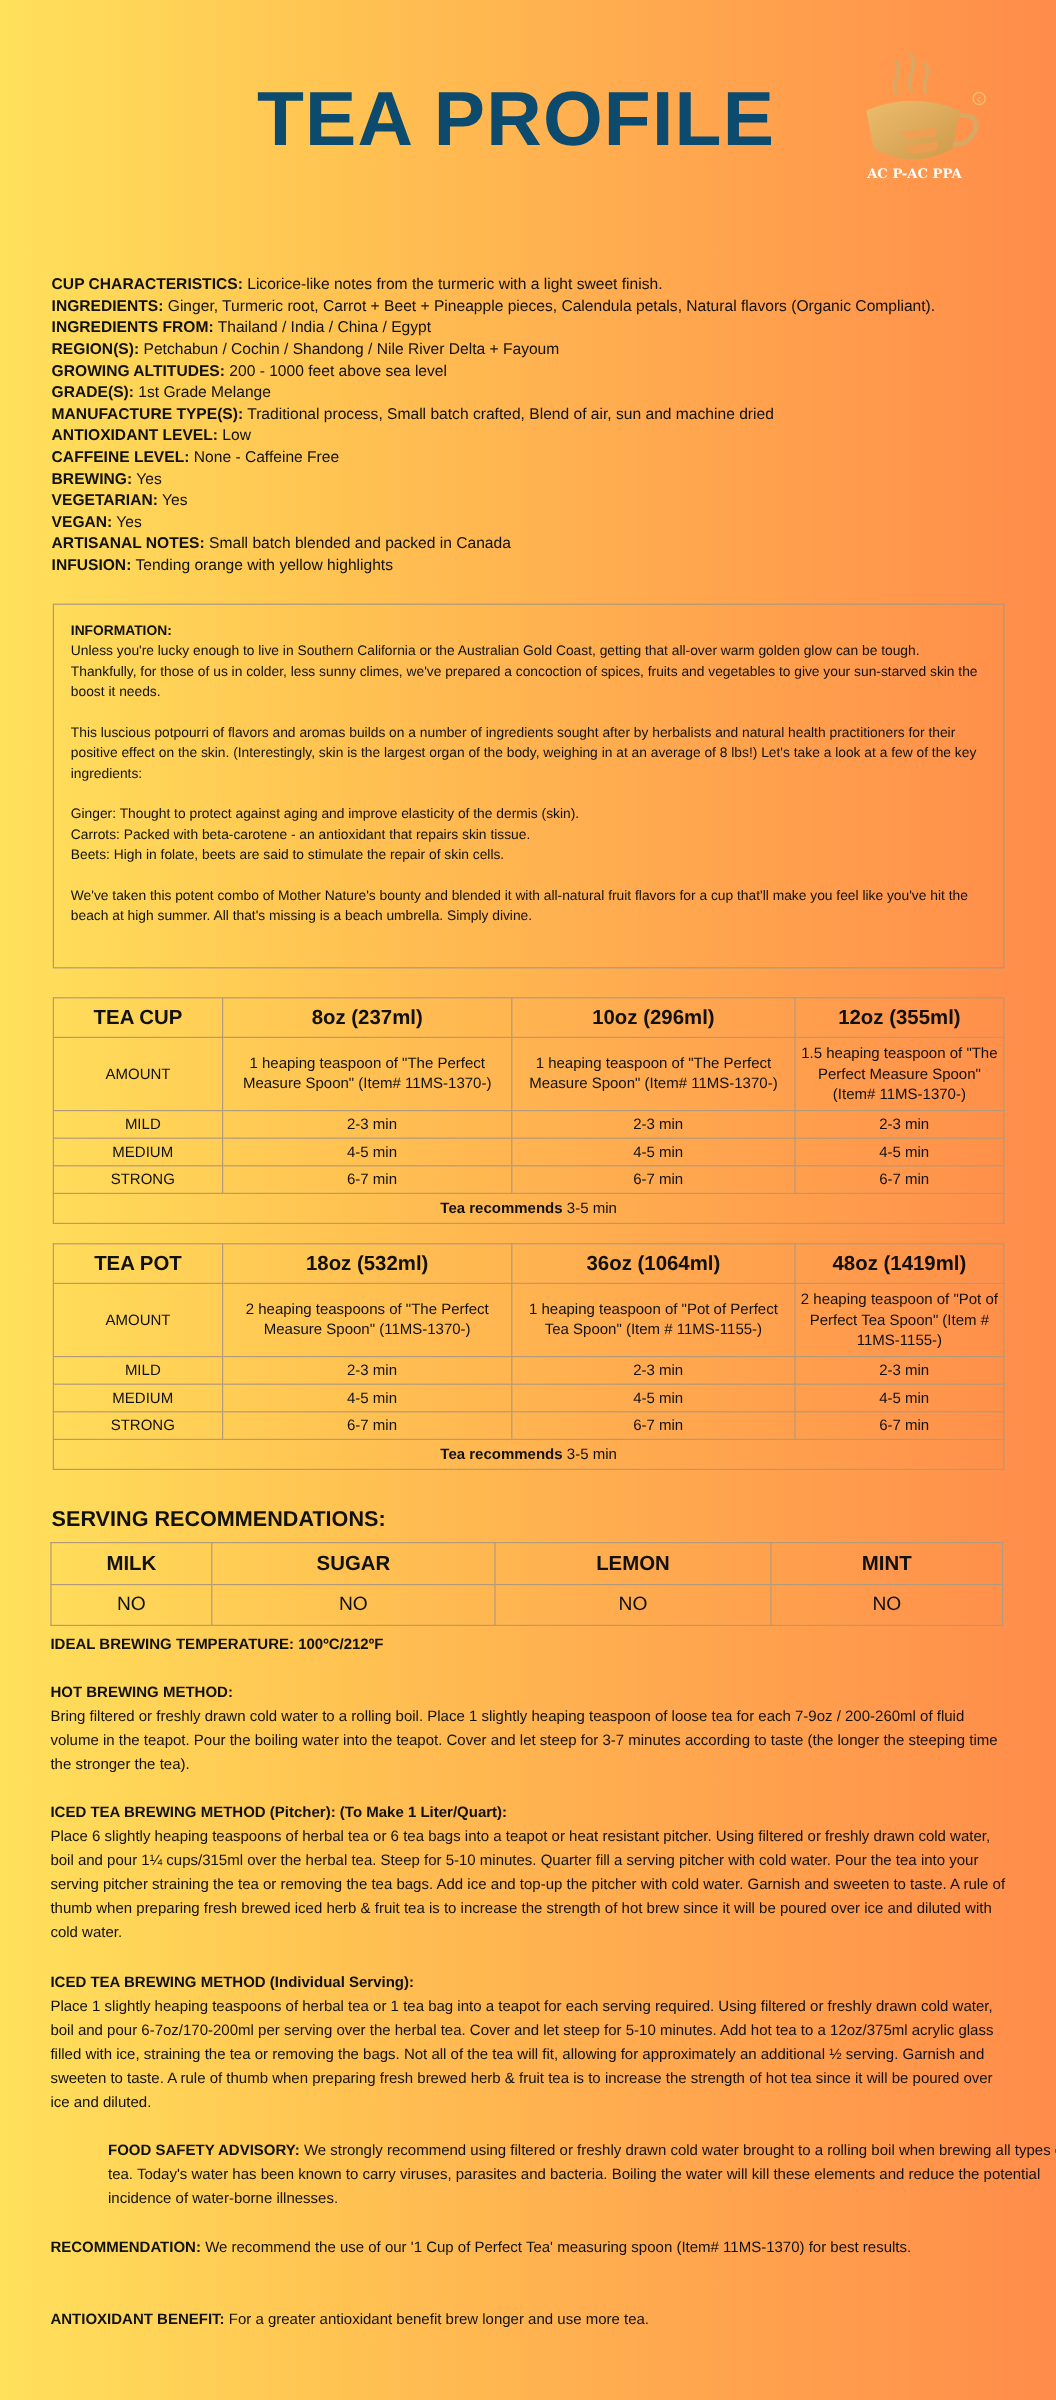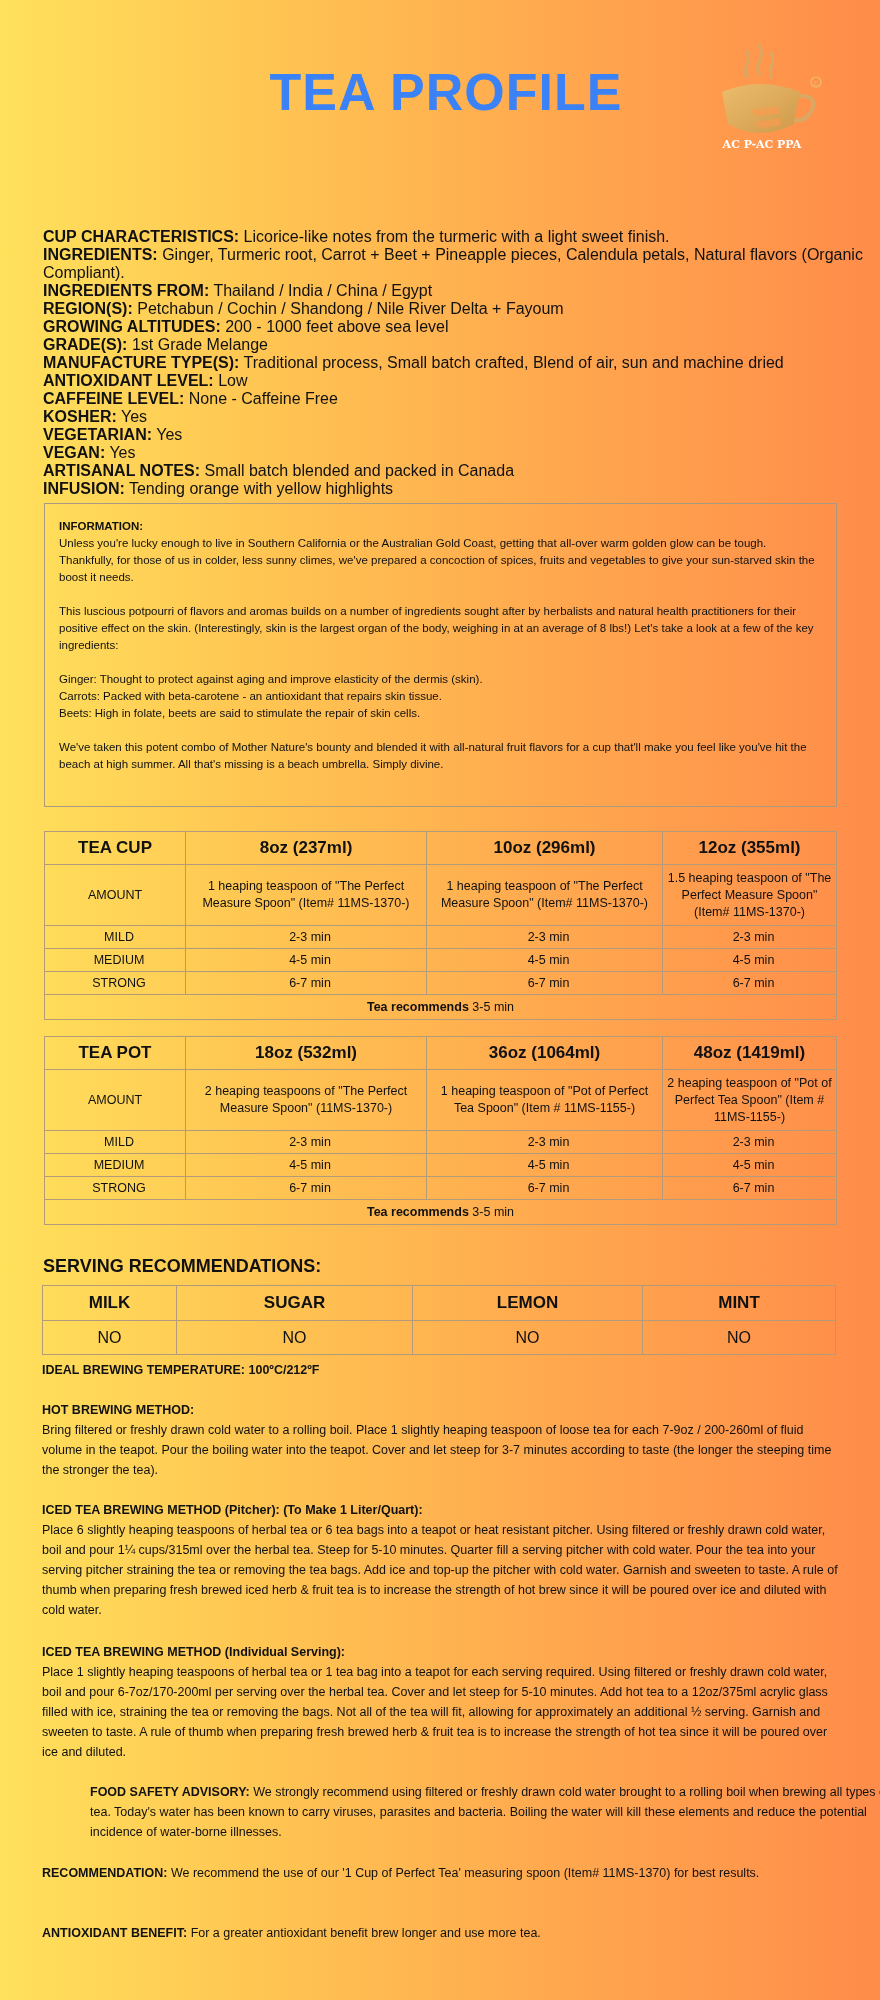--- a/index.html
+++ b/index.html
@@ -7,27 +7,27 @@
     width: 880px;
     height: 2000px;
     overflow: hidden;
     background: linear-gradient(90deg, #ffe15c 0%, #ffc552 30%, #ffa94f 62%, #ff8c4a 100%);
     font-family: "Liberation Sans", sans-serif;
     color: #111;
     position: relative;
   }
   .page { position: relative; width: 880px; height: 2000px; }
   .title {
-    position: absolute; left: 16px; width: 860px; top: 62px;
-    text-align: center; font-size: 52px; font-weight: bold; letter-spacing: 1px;
-    color: #3b82f6;
+    position: absolute; left: 0; width: 860px; top: 62px;
+    text-align: center; font-size: 64px; font-weight: bold; letter-spacing: 1px;
+    color: #0c4a6e;
   }
   .logo { position: absolute; left: 700px; top: 40px; width: 130px; height: 115px; }
   .product { position: absolute; left: 44px; top: 172px; font-weight: bold; font-size: 17px; line-height: 24px; }
-  .specs { position: absolute; left: 43px; top: 228px; font-size: 16px; line-height: 18px; }
+  .specs { position: absolute; left: 43px; top: 228px; font-size: 13px; line-height: 18px; }
   .specs b { font-weight: bold; }
   .info {
     position: absolute; left: 44px; top: 503px; width: 793px; height: 304px;
     border: 1.5px solid #a89a80; box-sizing: border-box;
     padding: 14px 14px; font-size: 11.5px; line-height: 17px;
   }
   .info p { margin: 0 0 17px 0; }
   .info .h { font-weight: bold; margin: 0; }
   table.brew {
     position: absolute; left: 44px; width: 793px;
@@ -87,21 +87,21 @@
   <div class="specs">
     <div><b>CUP CHARACTERISTICS:</b> <span>Licorice-like notes from the turmeric with a light sweet finish.</span></div>
     <div><b>INGREDIENTS:</b> <span>Ginger, Turmeric root, Carrot + Beet + Pineapple pieces, Calendula petals, Natural flavors (Organic Compliant).</span></div>
     <div><b>INGREDIENTS FROM:</b> <span>Thailand / India / China / Egypt</span></div>
     <div><b>REGION(S):</b> <span>Petchabun / Cochin / Shandong / Nile River Delta + Fayoum</span></div>
     <div><b>GROWING ALTITUDES:</b> <span>200 - 1000 feet above sea level</span></div>
     <div><b>GRADE(S):</b> <span>1st Grade Melange</span></div>
     <div><b>MANUFACTURE TYPE(S):</b> <span>Traditional process, Small batch crafted, Blend of air, sun and machine dried</span></div>
     <div><b>ANTIOXIDANT LEVEL:</b> <span>Low</span></div>
     <div><b>CAFFEINE LEVEL:</b> <span>None - Caffeine Free</span></div>
-    <div><b>KOSHER:</b> <span>Yes</span></div>
+    <div><b>BREWING:</b> <span>Yes</span></div>
     <div><b>VEGETARIAN:</b> <span>Yes</span></div>
     <div><b>VEGAN:</b> <span>Yes</span></div>
     <div><b>ARTISANAL NOTES:</b> <span>Small batch blended and packed in Canada</span></div>
     <div><b>INFUSION:</b> <span>Tending orange with yellow highlights</span></div>
   </div>
 
   <div class="info">
     <p class="h">INFORMATION:</p>
     <p>Unless you're lucky enough to live in Southern California or the Australian Gold Coast, getting that all-over warm golden glow can be tough. Thankfully, for those of us in colder, less sunny climes, we've prepared a concoction of spices, fruits and vegetables to give your sun-starved skin the boost it needs.</p>
     <p>This luscious potpourri of flavors and aromas builds on a number of ingredients sought after by herbalists and natural health practitioners for their positive effect on the skin. (Interestingly, skin is the largest organ of the body, weighing in at an average of 8 lbs!) Let's take a look at a few of the key ingredients:</p>

